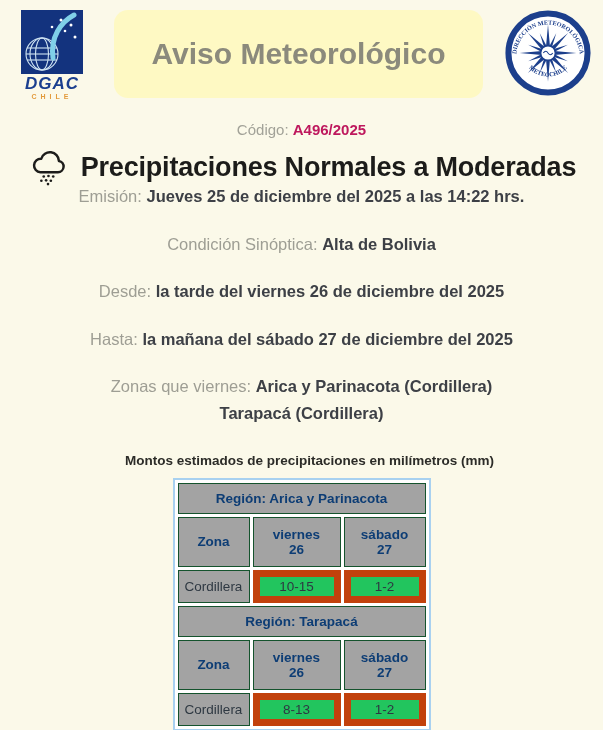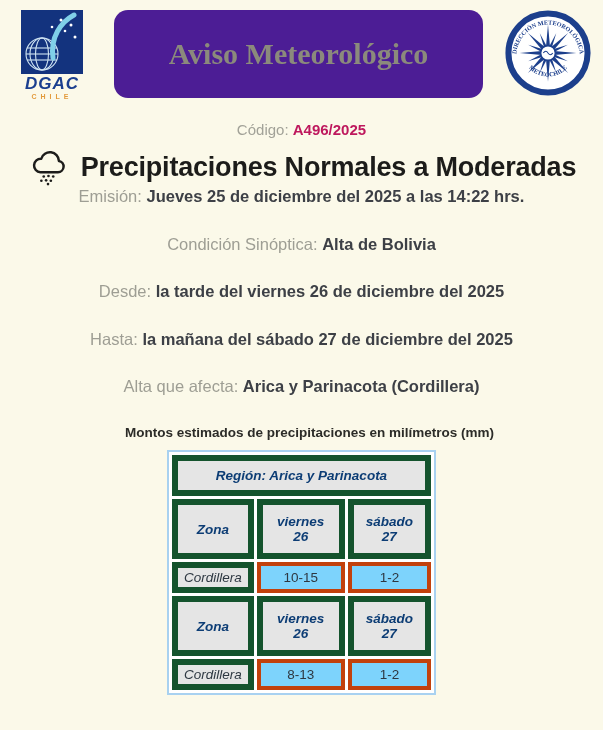--- a/index.html
+++ b/index.html
@@ -9,22 +9,22 @@
     font-family:"Liberation Sans", sans-serif;
     overflow:hidden;
   }
   
   .header { display:flex; align-items:flex-start; padding:10px 12px 0 12px; }
   .dgac { width:80px; text-align:center; flex:0 0 auto; }
   .dgac-box { width:62px; height:64px; margin:0 auto; background:#13337e; }
   .dgac-box svg { display:block; width:100%; height:100%; }
   .dgac-acronym { color:#1b3f8f; font-weight:bold; font-size:17px; letter-spacing:1px; line-height:1.05; margin-top:1px;font-style:italic; }
   .dgac-country { color:#e39b3c; font-size:7px; font-weight:bold; letter-spacing:4px; line-height:1.2; }
-  .banner { flex:1 1 auto; margin:0 22px; height:88px; background:#4c1d95; border-radius:14px;
-            display:flex; align-items:center; justify-content:center;font-family:Liberation Serif, serif; }
+  .banner { flex:1 1 auto; margin:0 22px; height:88px; background:#fef9c3; border-radius:14px;
+            display:flex; align-items:center; justify-content:center; }
   .banner-text { font-size:30px; font-weight:600; color:#8b8a7c; }
   .seal { width:86px; height:86px; flex:0 0 auto; }
   .seal svg { display:block; width:100%; height:100%; }
 
   
   .code-line { text-align:center; margin-top:20px; font-size:15px; }
   .code-label { color:#a2a298; }
   .code-value { color:#be185d; font-weight:600; }
 
   .title-row { display:flex; align-items:center; justify-content:center; gap:12px; margin-top:10px; }
@@ -39,22 +39,22 @@
 
   .table-caption { text-align:center; margin-top:28px; font-size:13.5px; font-weight:600; color:#2c2c28;padding-left:16px; }
 
   
   .precip-table { margin:10px auto 0 auto; border-collapse:separate; border-spacing:3px;
                   background:#ffffff; border:2px solid #a8d1f0; }
   .precip-table td { text-align:center; font-size:13.5px; }
   .col-zone { width:72px; }
   .col-fri  { width:88px; }
   .col-sat  { width:82px; }
-  .cell-blue  { background:#e5e5e5; border:6px solid #14532d;font-style:italic; }
-  .cell-white { background:#7dd3fc; border:4px solid #c2410c; }
+  .cell-blue  { background:#a3a3a3; border:1px solid #14532d; }
+  .cell-white { background:#22c55e; border:7px solid #c2410c; }
   .region-cell { color:#0d3d75; font-weight:bold; font-size:14px; padding:7px 6px; }
   .head-cell   { color:#0d3d75; font-weight:bold; padding:9px 12px; }
   .data-cell   { color:#2e3842; font-weight:400; padding:2px 6px; }
 </style>
 </head>
 <body>
 
 <div class="header">
 
   <div class="dgac">
@@ -163,22 +163,23 @@
   <span class="info-label">Desde:</span>
   <span class="info-value">la tarde del viernes 26 de diciembre del 2025</span>
 </div>
 
 <div class="info-line">
   <span class="info-label">Hasta:</span>
   <span class="info-value">la mañana del sábado 27 de diciembre del 2025</span>
 </div>
 
 <div class="info-line">
-  <span class="info-label">Alta que afecta:</span>
+  <span class="info-label">Zonas que viernes:</span>
   <span class="info-value">Arica y Parinacota (Cordillera)</span>
+  <span class="info-value zones-line2">Tarapacá (Cordillera)</span>
 </div>
 
 <div class="table-caption">Montos estimados de precipitaciones en milímetros (mm)</div>
 
 <table class="precip-table">
   <colgroup>
       <col class="col-zone">
       <col class="col-fri">
       <col class="col-sat">
     </colgroup>
@@ -192,20 +193,23 @@
       <td class="cell-blue head-cell">viernes 26</td>
       <td class="cell-blue head-cell">sábado 27</td>
     </tr>
     <tr>
       <td class="cell-blue data-cell">Cordillera</td>
       <td class="cell-white data-cell">10-15</td>
       <td class="cell-white data-cell">1-2</td>
     </tr>
 
     <tr>
+      <td colspan="3" class="cell-blue region-cell">Región: Tarapacá</td>
+    </tr>
+    <tr>
       <td class="cell-blue head-cell">Zona</td>
       <td class="cell-blue head-cell">viernes 26</td>
       <td class="cell-blue head-cell">sábado 27</td>
     </tr>
     <tr>
       <td class="cell-blue data-cell">Cordillera</td>
       <td class="cell-white data-cell">8-13</td>
       <td class="cell-white data-cell">1-2</td>
     </tr>
   </tbody>

